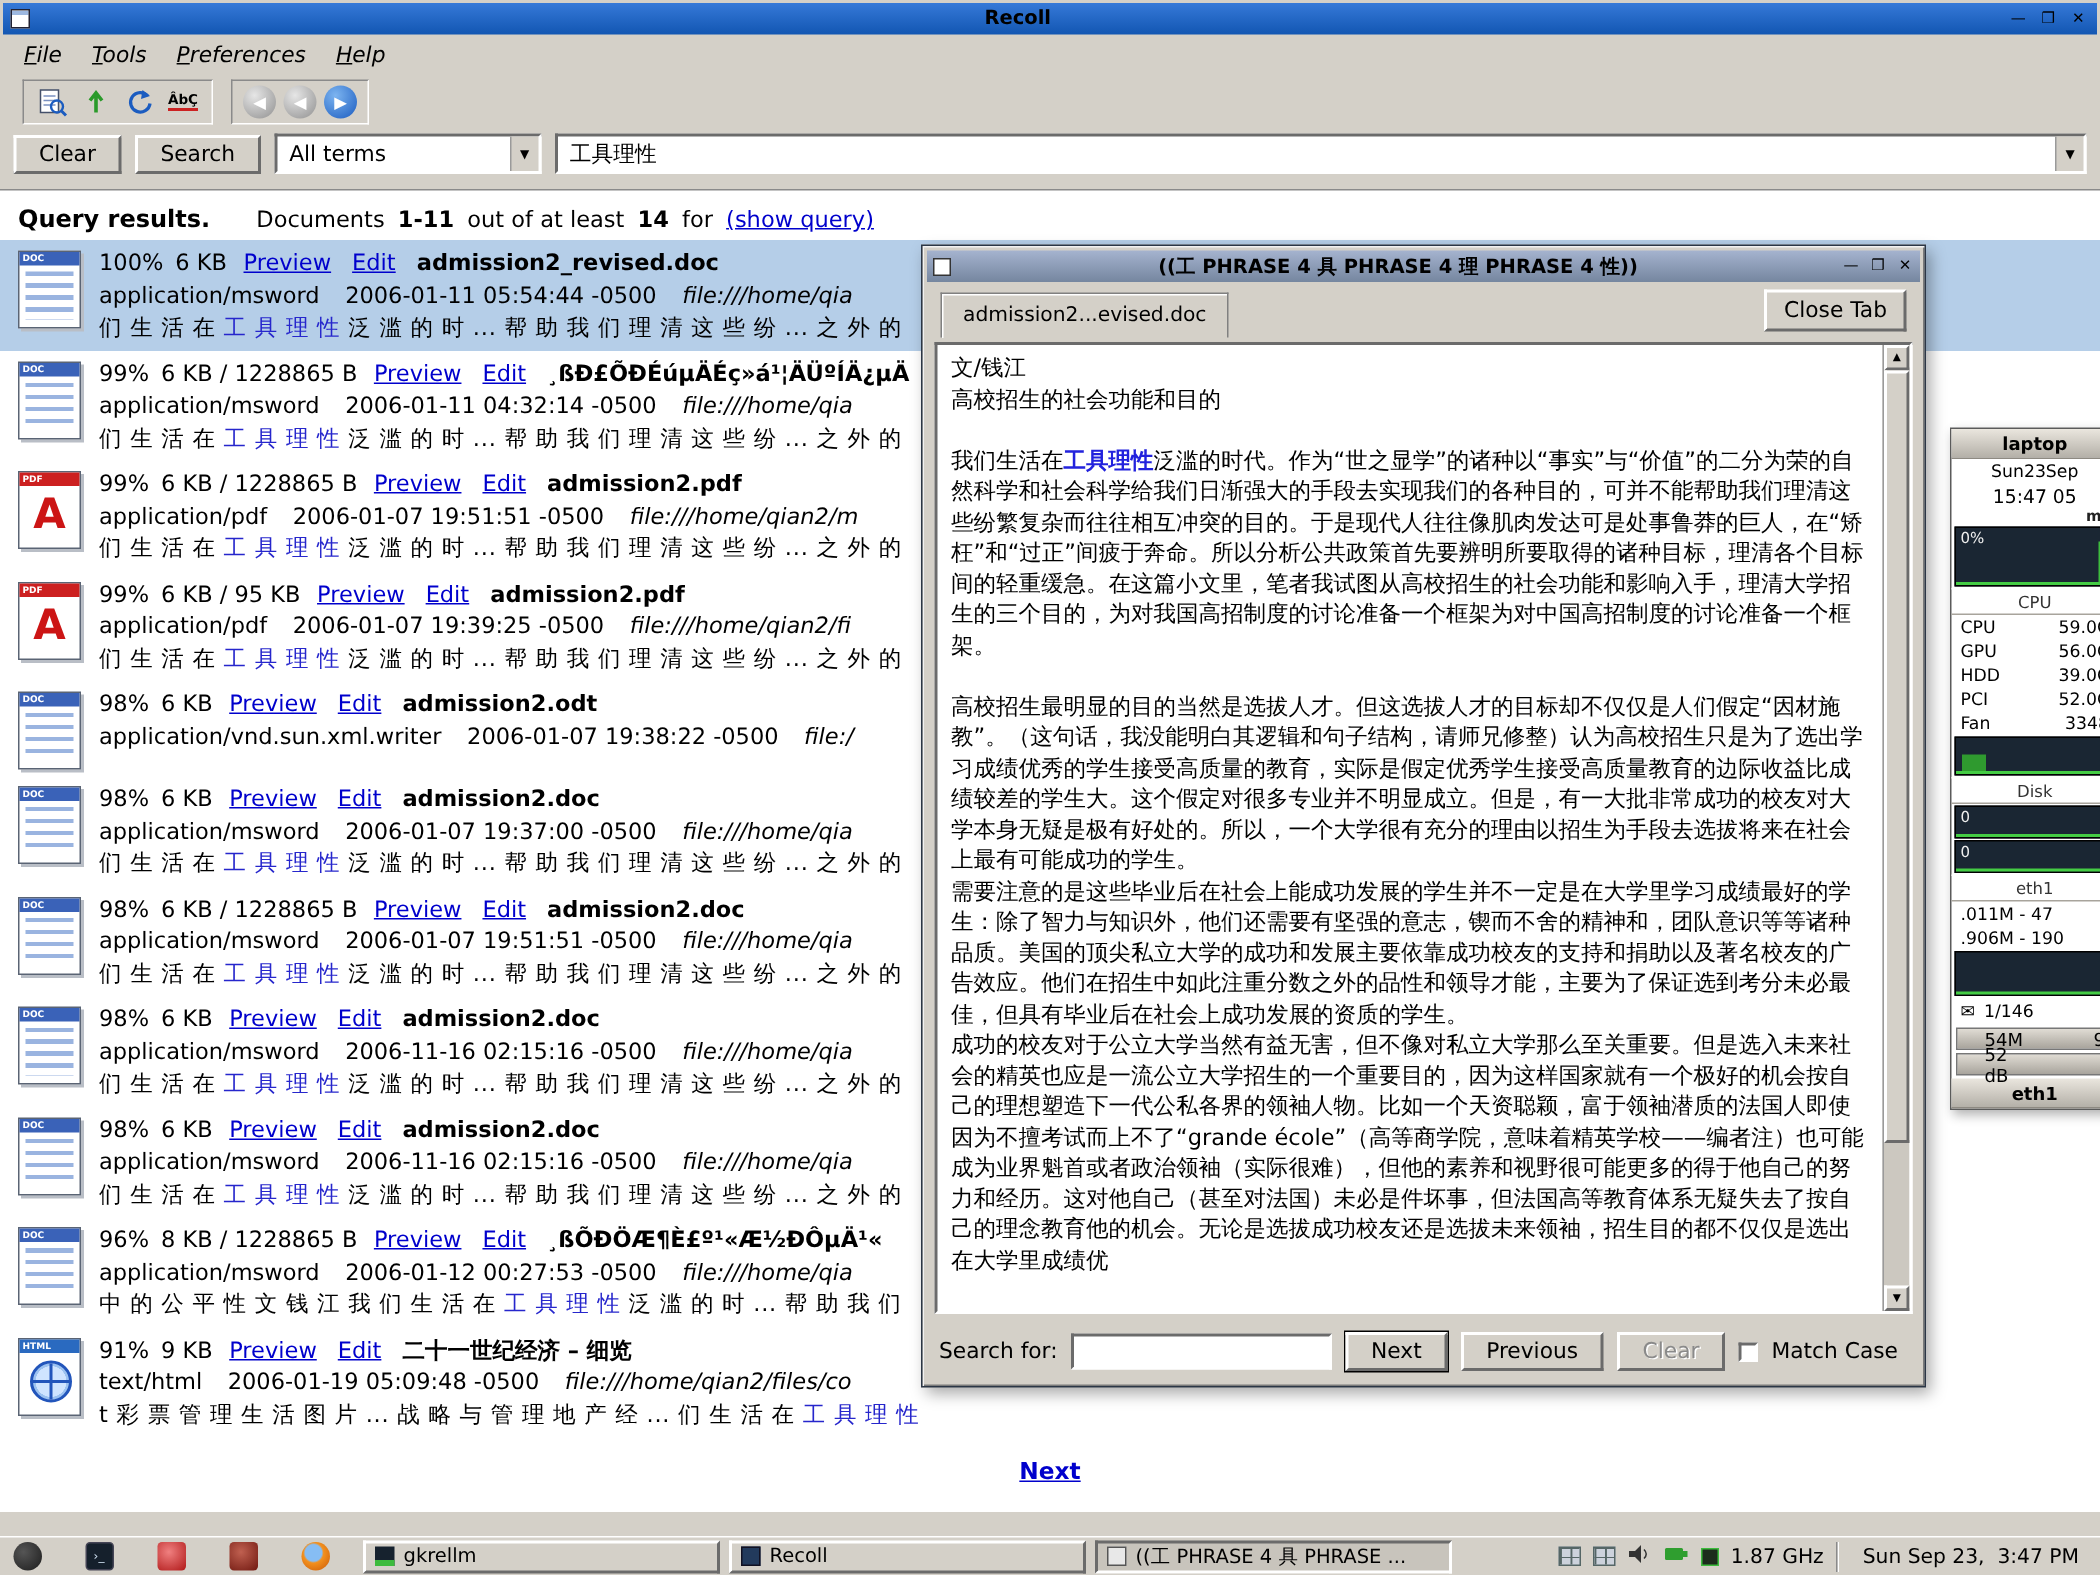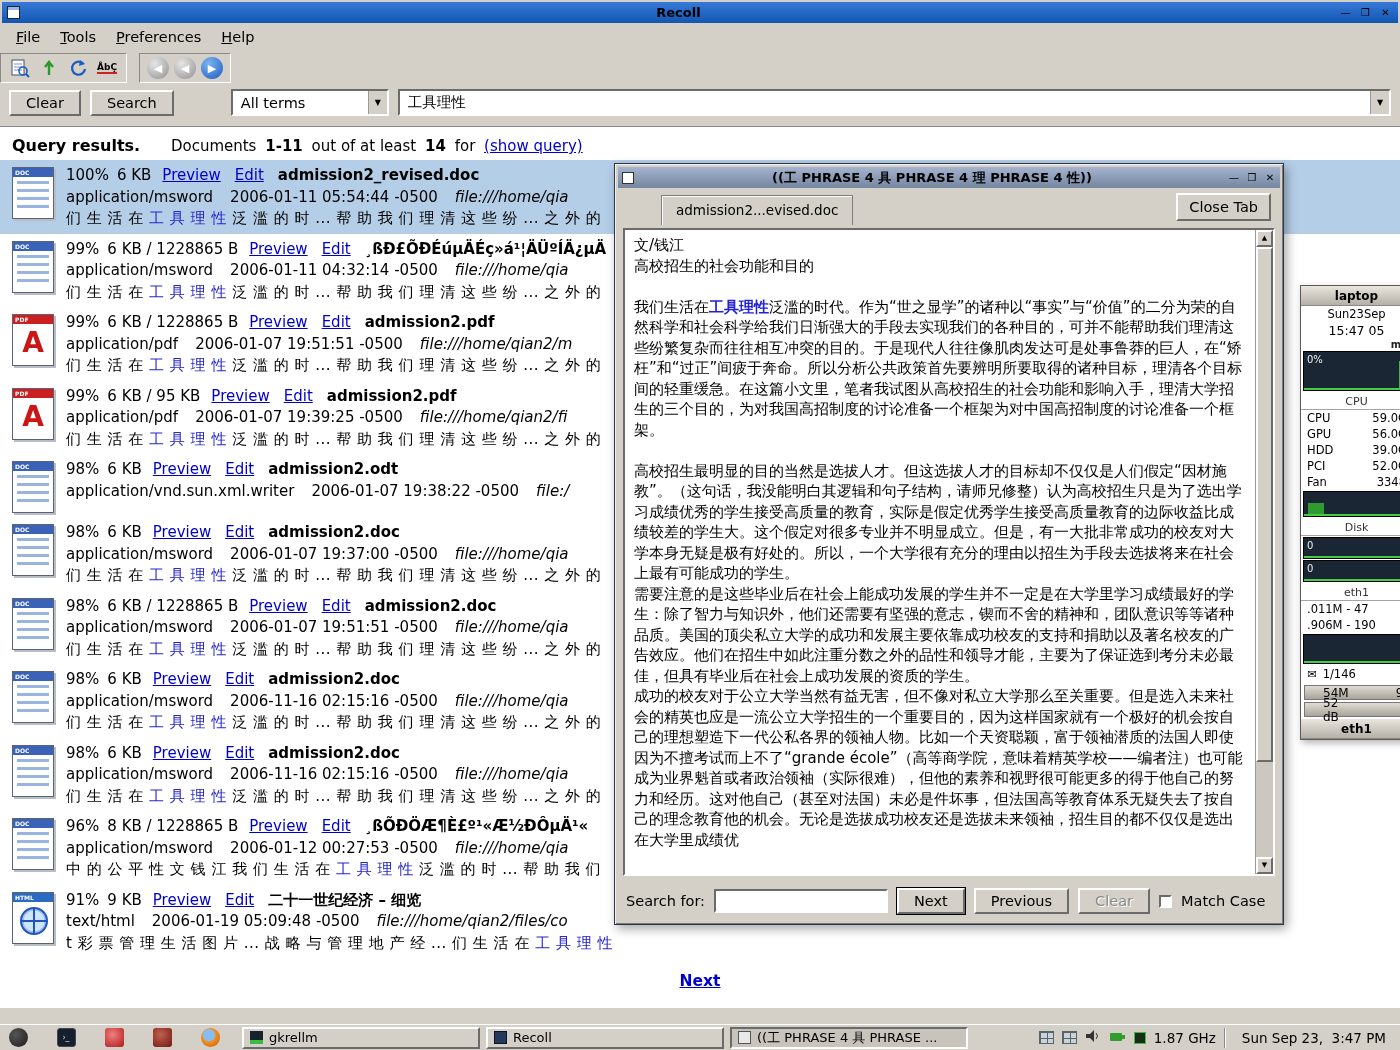--- a/index.html
+++ b/index.html
@@ -14,43 +14,43 @@
   .titlebar { position:absolute; left:2px; top:2px; right:2px; height:21px;
     background:linear-gradient(180deg,#3679d8,#1256b2); display:flex; align-items:center; }
   .title-appicon { width:13px; height:13px; margin-left:5px; background:#fff; border:1px solid #223;
     box-shadow:inset 0 3px 0 #9db8e0; }
   .title-text { flex:1; text-align:center; font-weight:bold; font-size:13px; color:#000; }
   .win-controls { display:flex; gap:3px; margin-right:4px; }
   .win-btn { width:17px; height:15px; font-size:10px; line-height:15px; text-align:center; color:#000; }
 
   
   .menubar { position:absolute; top:25px; left:0; right:0; height:24px; display:flex; align-items:center; padding-left:6px; }
-  .menu-item { padding:2px 10px; font-size:14.5px; }
+  .menu-item { padding:2px 10px; font-size:14.5px;font-style:italic; }
   .menu-item::first-letter { text-decoration:underline; }
 
   
-  .toolbar { position:absolute; top:51px; left:0; right:0; height:34px; display:flex; align-items:center; padding-left:0; gap:12px; }
+  .toolbar { position:absolute; top:51px; left:0; right:0; height:34px; display:flex; align-items:center; padding-left:15px; gap:12px; }
   .tool-group { display:flex; align-items:center; gap:5px; height:30px; padding:2px 7px;
     border:1px solid; border-color:#8a8a8a #ffffff #ffffff #8a8a8a; }
   .tool-btn { width:24px; height:24px; display:flex; align-items:center; justify-content:center; }
   .spell-txt { font-size:9px; font-weight:bold; border-bottom:2px solid #cc2222; line-height:10px; }
   .nav-circle { width:22px; height:22px; border-radius:50%; display:flex; align-items:center; justify-content:center;
     color:#fff; font-size:11px; background:radial-gradient(circle at 35% 30%, #e6e6e6, #909090); }
   .nav-circle.blue { background:radial-gradient(circle at 35% 30%, #7cb4f0, #1b5cc0); }
 
   
   .searchrow { position:absolute; top:87px; left:0; right:0; height:31px; display:flex; align-items:center; gap:9px; padding:0 9px; }
   .push-btn { background:#d4d0c8; border:2px solid; border-color:#ffffff #6b6b6b #6b6b6b #ffffff;
     font-family:inherit; font-size:14.5px; color:#000; padding:3px 15px; }
   .combo { display:flex; align-items:center; height:27px; background:#fff;
     border:2px solid; border-color:#6b6b6b #ffffff #ffffff #6b6b6b; }
   .combo-text { flex:1; padding:0 8px; font-size:14.5px; white-space:nowrap; overflow:hidden; }
   .combo-arrow { width:19px; height:100%; background:#d4d0c8; border-left:1px solid #9a9a9a;
     display:flex; align-items:center; justify-content:center; font-size:8px; }
-  .mode-combo { width:158px;margin-left:48px; }
+  .mode-combo { width:178px; }
   .query-combo { flex:1; }
 
   
   .results-area { position:absolute; top:126px; left:0; width:1400px; height:882px; background:#fff;
     border-top:1px solid #8a8a8a; overflow:hidden; z-index:1; }
   .results-header { padding:9px 12px 5px; font-size:15px; }
   .results-header span, .results-header b, .results-header a { margin-right:4px; }
   .qr-title { font-weight:bold; font-size:16px; margin-right:26px !important; }
   .result-row { display:flex; padding:5px 0 4px; }
   .result-row.selected { background:#b5cee8; }
@@ -86,21 +86,21 @@
   .preview-win { position:absolute; left:614px; top:163px; width:670px; height:762px; z-index:5;
     background:#d4d0c8; border:1px solid #2b3646; padding:3px;
     box-shadow:inset 1px 1px 0 #f2f2f2, inset -1px -1px 0 #7a7a7a, 3px 4px 10px rgba(0,0,0,.35); }
   .pv-titlebar { height:21px; background:linear-gradient(180deg,#a5b3cf,#75869f); display:flex; align-items:center; }
   .pv-icon { width:12px; height:12px; margin:0 4px; background:#fff; border:1px solid #333; }
   .pv-title { flex:1; text-align:center; font-weight:bold; font-size:13px; white-space:nowrap; overflow:hidden; }
   .pv-controls { display:flex; gap:2px; margin-right:2px; }
   .pv-btn { width:16px; height:15px; font-size:10px; line-height:15px; text-align:center; }
   .pv-tabbar { height:37px; position:relative; display:flex; align-items:flex-end; padding-left:9px; }
   .pv-tab { border:1px solid #808080; border-bottom:none; background:#d4d0c8;
-    box-shadow:inset 1px 1px 0 #fff; padding:6px 14px 7px; font-size:13.5px;margin-left:34px; }
+    box-shadow:inset 1px 1px 0 #fff; padding:6px 14px 7px; font-size:13.5px; }
   .close-tab-btn { position:absolute; right:9px; top:5px; padding:4px 11px; font-size:14.5px; }
   .pv-content { position:absolute; left:8px; right:8px; top:64px; bottom:48px; background:#fff;
     border:2px solid; border-color:#6b6b6b #ffffff #ffffff #6b6b6b; overflow:hidden; }
   .pv-text { position:absolute; left:9px; right:26px; top:5px; bottom:4px; font-size:15px; line-height:20.5px; overflow:hidden; }
   .p-line { min-height:20.5px; }
   .pv-hl { color:#2222dd; font-weight:bold; }
   .pv-scrollbar { position:absolute; right:0; top:0; bottom:0; width:18px; background:#ccc8c0; border-left:1px solid #9a9a9a; }
   .sb-arrow { position:absolute; left:0; right:0; height:17px; background:#d4d0c8;
     border:2px solid; border-color:#ffffff #6b6b6b #6b6b6b #ffffff; font-size:7px; text-align:center; line-height:13px; }
   .sb-up { top:0; }  .sb-down { bottom:0; }

